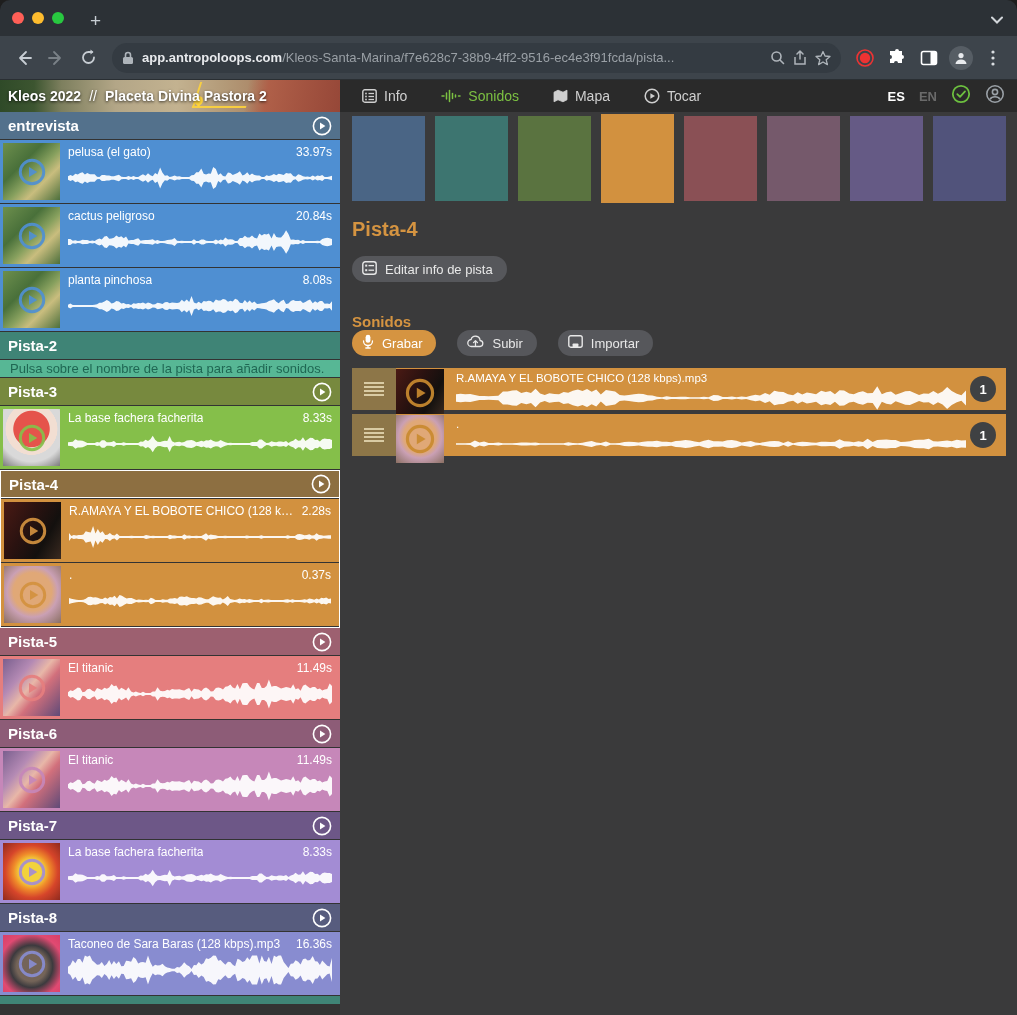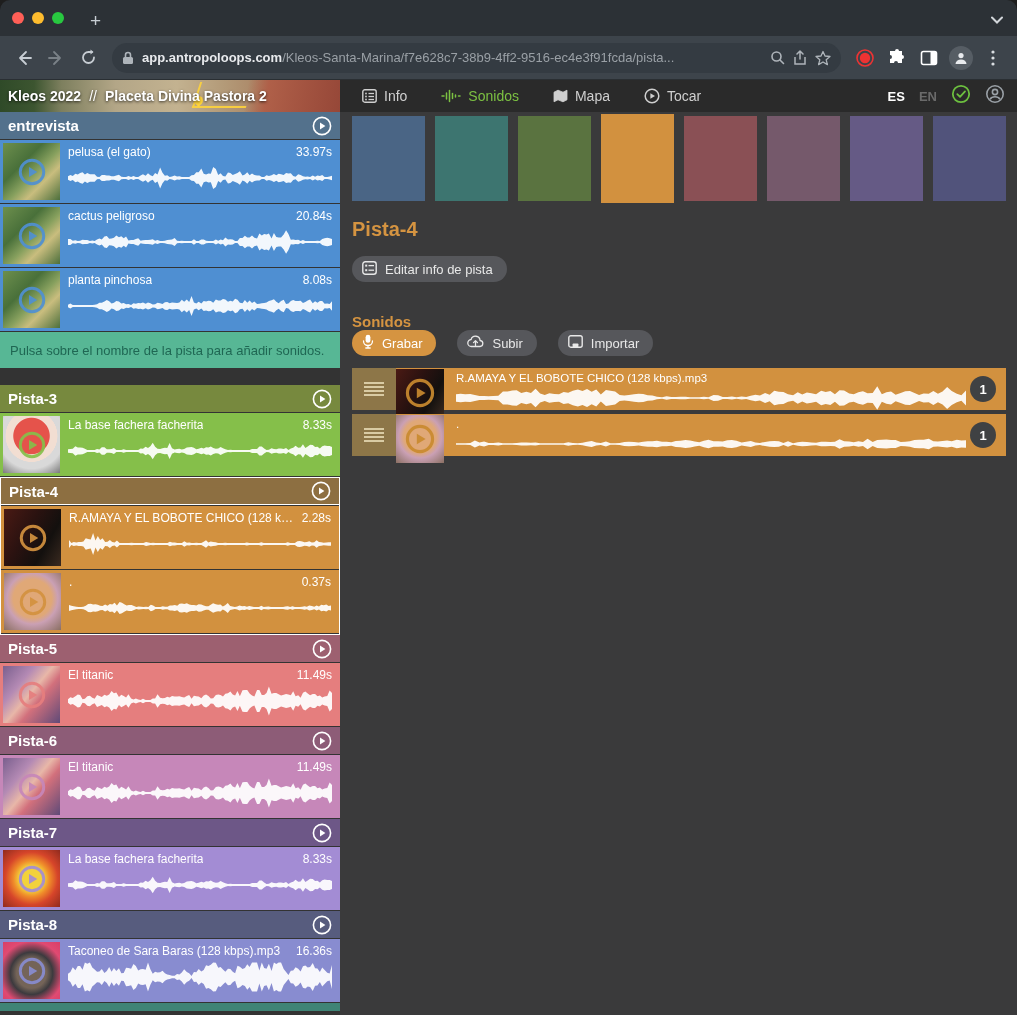--- a/index.html
+++ b/index.html
@@ -67,21 +67,21 @@
 
   
   .sidebar { width:340px; flex:0 0 340px; background:#333; display:flex; flex-direction:column;
     overflow:hidden; }
   .side-section { display:flex; flex-direction:column; }
   .side-section.selected { border:1px solid #fff; }
   .side-header { height:27px; display:flex; align-items:center; padding:0 8px;
     color:#fff; font-size:15px; font-weight:bold; margin-bottom:1px; }
   .side-section.selected .side-header { border-bottom:1px solid #fff; }
   .side-header .spacer { flex:1; }
-  .tip { height:36px; display:flex; align-items:center; padding:0 10px; font-size:13px; margin-bottom:17px; }
+  .tip { height:17px; display:flex; align-items:center; padding:0 10px; font-size:13px; margin-bottom:1px; }
   .clip { height:63px; display:flex; margin-bottom:1px; position:relative; }
   .thumb { width:57px; height:57px; flex:0 0 57px; margin:3px 0 3px 3px; position:relative;
     display:flex; align-items:center; justify-content:center; }
   .clip-body { flex:1; padding:5px 8px 0 8px; min-width:0; display:flex; flex-direction:column; }
   .clip-top { display:flex; justify-content:space-between; gap:8px; color:#fff; font-size:12px; }
   .clip-name { white-space:nowrap; overflow:hidden; text-overflow:ellipsis; }
   .clip-dur { flex:0 0 auto; }
   .wave { width:100%; height:30px; margin-top:4px; }
   .wave path { fill:#fff; opacity:.93; }
   .side-bottom-sliver { height:8px; background:#3f8476; }
@@ -349,20 +349,24 @@
                 <span class="clip-name">planta pinchosa</span>
                 <span class="clip-dur">8.08s</span>
               </div>
               <svg viewBox="0 0 100 30" preserveAspectRatio="none" class="wave">
                 <path d="M0.0,13.8L0.9,12.5L1.8,14.1L2.8,14.1L3.7,14.1L4.6,14.1L5.5,14.1L6.4,14.1L7.3,14.1L8.3,14.1L9.2,14.1L10.1,13.8L11.0,13.3L11.9,11.7L12.8,11.8L13.8,10.4L14.7,8.9L15.6,10.3L16.5,12.5L17.4,11.7L18.3,10.0L19.3,10.6L20.2,12.4L21.1,12.0L22.0,13.3L22.9,12.9L23.9,14.0L24.8,12.3L25.7,12.7L26.6,12.1L27.5,12.3L28.4,11.6L29.4,12.8L30.3,11.5L31.2,12.2L32.1,13.5L33.0,13.3L33.9,11.8L34.9,12.2L35.8,13.0L36.7,11.2L37.6,11.0L38.5,12.3L39.4,11.5L40.4,11.7L41.3,12.1L42.2,11.5L43.1,8.7L44.0,10.7L45.0,8.4L45.9,11.1L46.8,4.9L47.7,11.4L48.6,12.5L49.5,10.8L50.5,12.4L51.4,9.9L52.3,10.5L53.2,9.7L54.1,10.1L55.0,11.8L56.0,8.4L56.9,9.6L57.8,9.5L58.7,7.9L59.6,8.4L60.6,10.8L61.5,9.8L62.4,10.5L63.3,7.8L64.2,8.7L65.1,11.8L66.1,12.3L67.0,8.9L67.9,11.7L68.8,9.6L69.7,12.0L70.6,10.5L71.6,13.1L72.5,12.7L73.4,12.3L74.3,12.0L75.2,11.5L76.1,10.0L77.1,9.2L78.0,8.2L78.9,10.7L79.8,12.2L80.7,9.9L81.7,8.7L82.6,12.9L83.5,12.4L84.4,9.9L85.3,9.0L86.2,10.0L87.2,10.1L88.1,9.8L89.0,12.1L89.9,11.1L90.8,9.4L91.7,8.6L92.7,12.3L93.6,10.2L94.5,11.8L95.4,9.9L96.3,10.0L97.2,12.7L98.2,12.4L99.1,13.0L100.0,10.3L100.0,19.7L99.1,17.0L98.2,17.6L97.2,17.3L96.3,20.0L95.4,20.1L94.5,18.2L93.6,19.8L92.7,17.7L91.7,21.4L90.8,20.6L89.9,18.9L89.0,17.9L88.1,20.2L87.2,19.9L86.2,20.0L85.3,21.0L84.4,20.1L83.5,17.6L82.6,17.1L81.7,21.3L80.7,20.1L79.8,17.8L78.9,19.3L78.0,21.8L77.1,20.8L76.1,20.0L75.2,18.5L74.3,18.0L73.4,17.7L72.5,17.3L71.6,16.9L70.6,19.5L69.7,18.0L68.8,20.4L67.9,18.3L67.0,21.1L66.1,17.7L65.1,18.2L64.2,21.3L63.3,22.2L62.4,19.5L61.5,20.2L60.6,19.2L59.6,21.6L58.7,22.1L57.8,20.5L56.9,20.4L56.0,21.6L55.0,18.2L54.1,19.9L53.2,20.3L52.3,19.5L51.4,20.1L50.5,17.6L49.5,19.2L48.6,17.5L47.7,18.6L46.8,25.1L45.9,18.9L45.0,21.6L44.0,19.3L43.1,21.3L42.2,18.5L41.3,17.9L40.4,18.3L39.4,18.5L38.5,17.7L37.6,19.0L36.7,18.8L35.8,17.0L34.9,17.8L33.9,18.2L33.0,16.7L32.1,16.5L31.2,17.8L30.3,18.5L29.4,17.2L28.4,18.4L27.5,17.7L26.6,17.9L25.7,17.3L24.8,17.7L23.9,16.0L22.9,17.1L22.0,16.7L21.1,18.0L20.2,17.6L19.3,19.4L18.3,20.0L17.4,18.3L16.5,17.5L15.6,19.7L14.7,21.1L13.8,19.6L12.8,18.2L11.9,18.3L11.0,16.7L10.1,16.2L9.2,15.9L8.3,15.9L7.3,15.9L6.4,15.9L5.5,15.9L4.6,15.9L3.7,15.9L2.8,15.9L1.8,15.9L0.9,17.5L0.0,16.2Z"></path>
               </svg>
             </div>
           </div>
         </div>
         <div class="side-section">
+          <div class="side-header" style="background: rgb(63, 132, 118);">
+            <span class="side-title">Pista-2</span>
+            <span class="spacer"></span>
+          </div>
           <div class="tip" style="background: rgb(87, 183, 149); color: rgb(31, 103, 83);">Pulsa sobre el nombre de la pista para añadir sonidos.</div>
         </div>
         <div class="side-section">
           <div class="side-header" style="background: rgb(119, 137, 62);">
             <span class="side-title">Pista-3</span>
             <span class="spacer"></span>
             <span class="play-ic">
               <svg width="20" height="20" viewBox="0 0 20 20">
                 <circle cx="10" cy="10" r="8.6" fill="none" stroke="#fff" stroke-width="1.6"></circle>
                 <path d="M8 6.4 L13.4 10 L8 13.6 Z" fill="#fff"></path>

